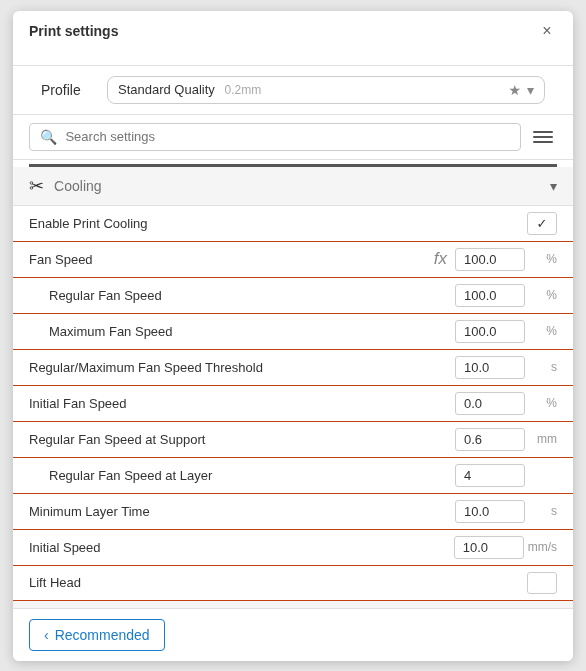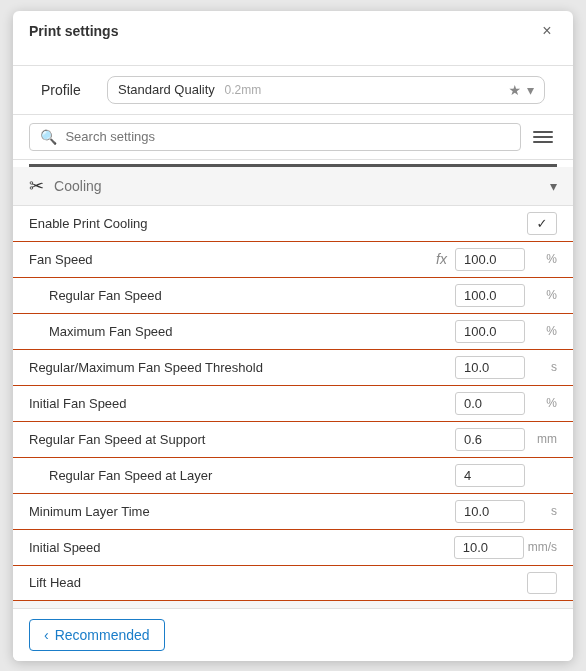--- a/index.html
+++ b/index.html
@@ -241,21 +241,21 @@
 
     .unit-label {
       font-size: 12px;
       color: #999;
       min-width: 28px;
       text-align: right;
     }
 
     .fx-icon {
       color: #888;
-      font-size: 14px;
+      font-size: 17px;
       margin-right: 4px;
       font-style: italic;
     }
 
     .footer {
       border-top: 1px solid #e0e0e0;
       padding: 10px 16px;
       flex-shrink: 0;
       background: #fff;
     }

